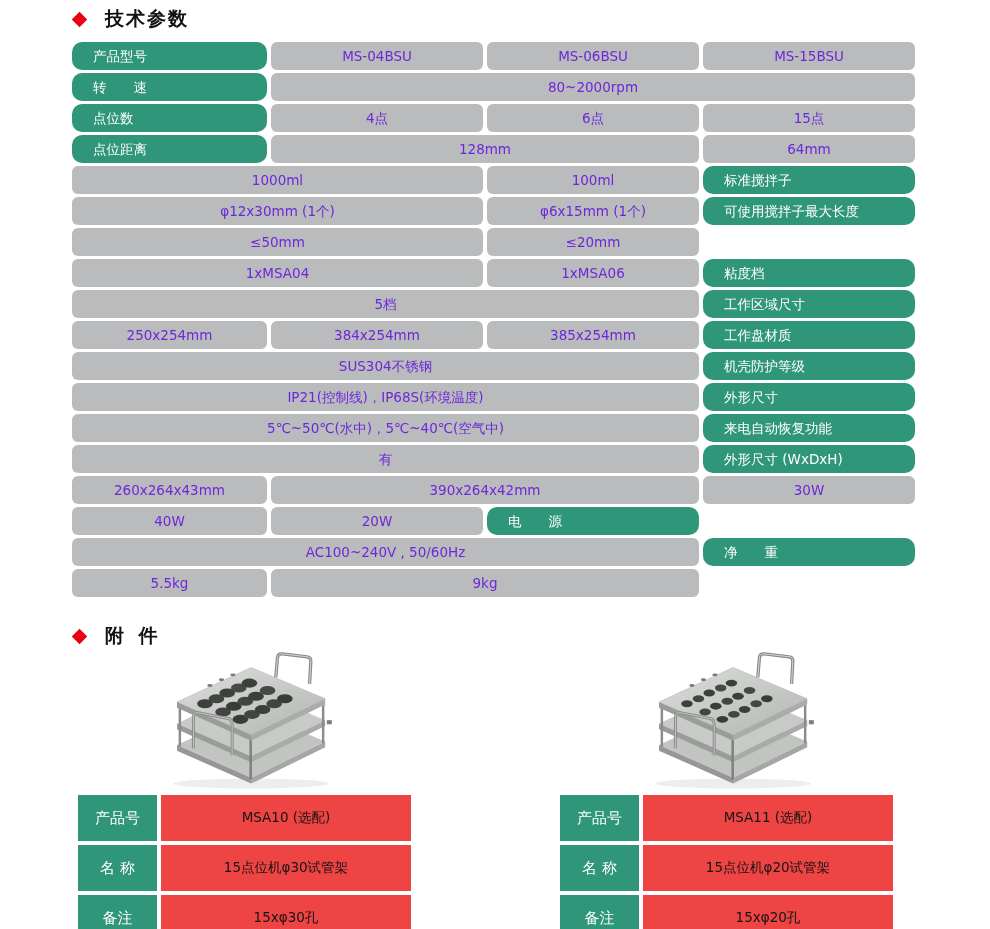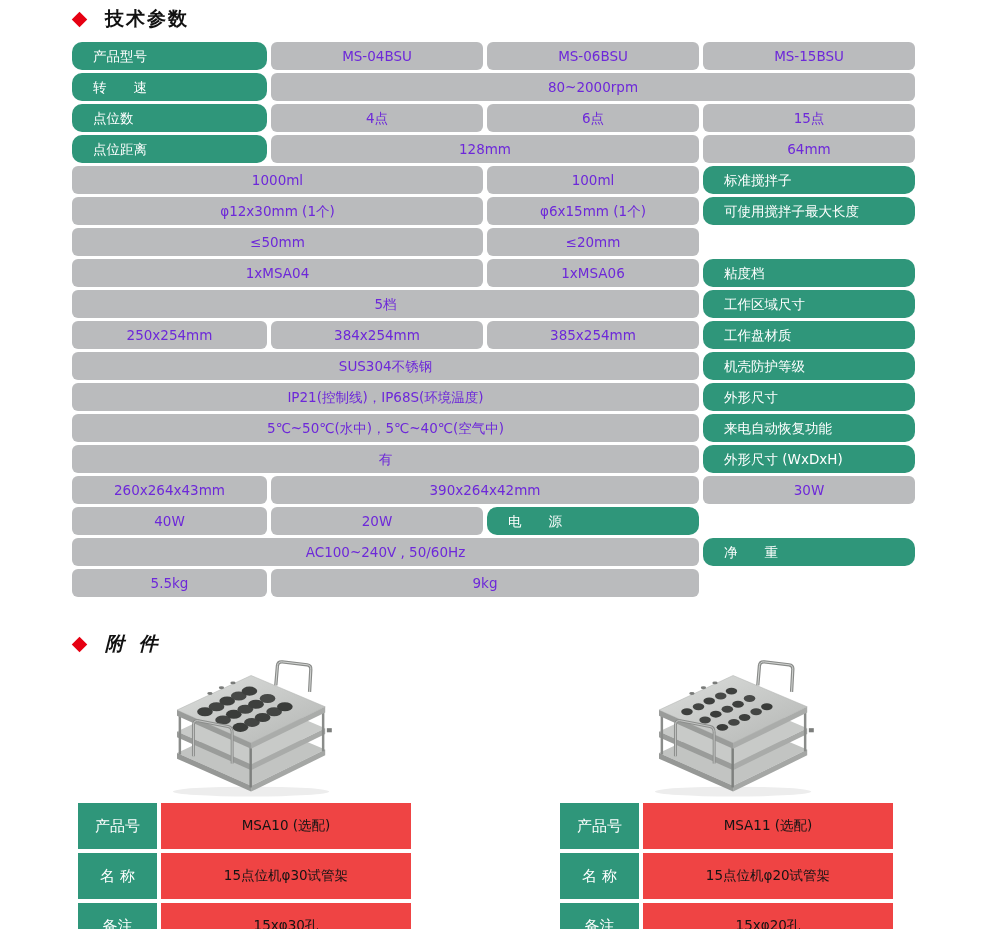--- a/index.html
+++ b/index.html
@@ -33,21 +33,21 @@
   }
   .cell {
     background:#babbbd; color:#6d28d9;
     font-size:13.5px; line-height:28px; text-align:center;
     white-space:nowrap; overflow:hidden;border-radius:6px;
   }
   .sp2 { grid-column:span 2; }
   .sp3 { grid-column:span 3; }
 
   
-  .acc-section-title { margin-top:28px; letter-spacing:4px;font-style:italic; }
+  .acc-section-title { margin-top:20px; letter-spacing:4px; }
   .acc-row { display:flex; margin-left:78px; margin-top:0; gap:149px; }
   .acc-col { width:333px; display:flex; flex-direction:column; }
   .acc-img {
     height:142px; display:flex; justify-content:center; align-items:flex-end;
     margin-bottom:4px;
   }
   .acc-table {
     display:grid; grid-template-columns:79px 250px;
     grid-auto-rows:46px; gap:4px;
   }

